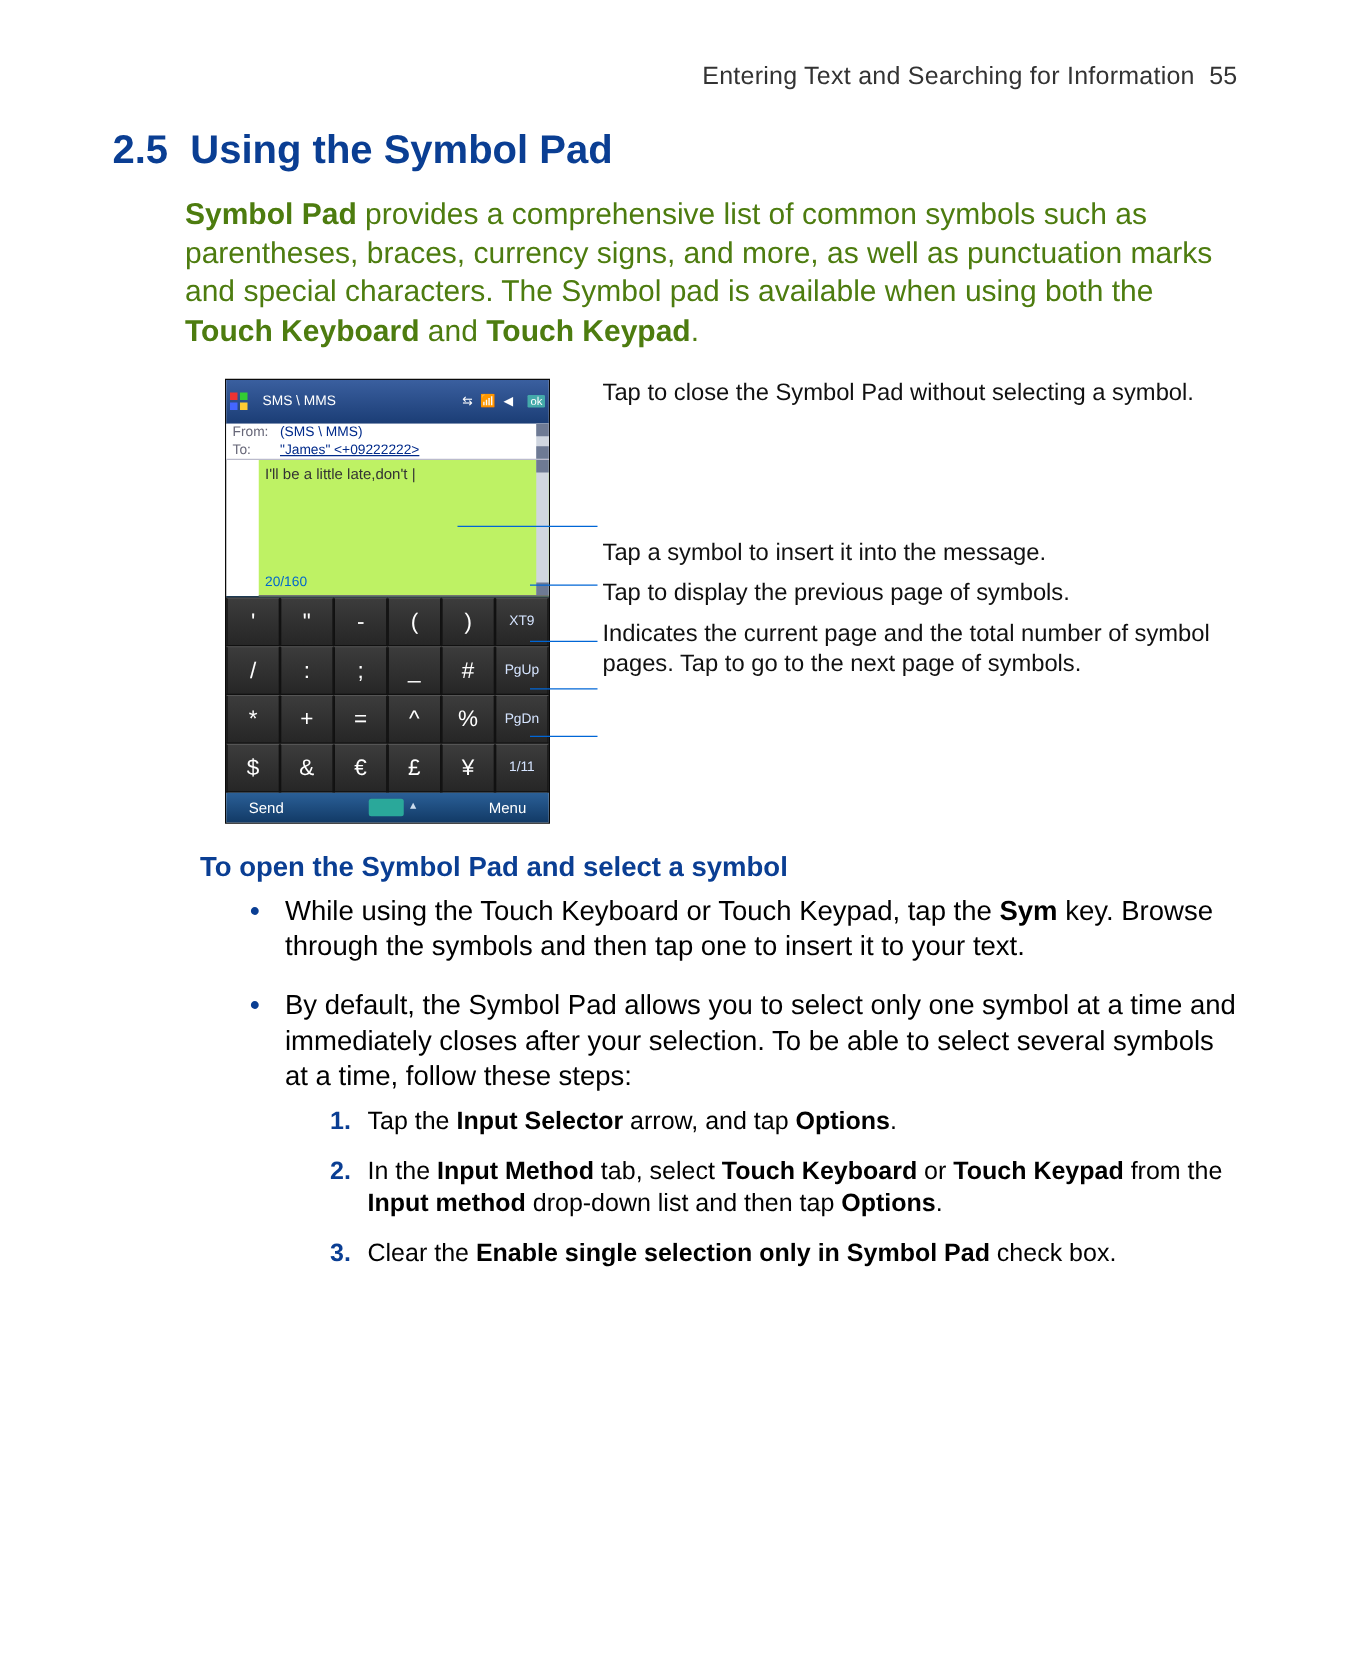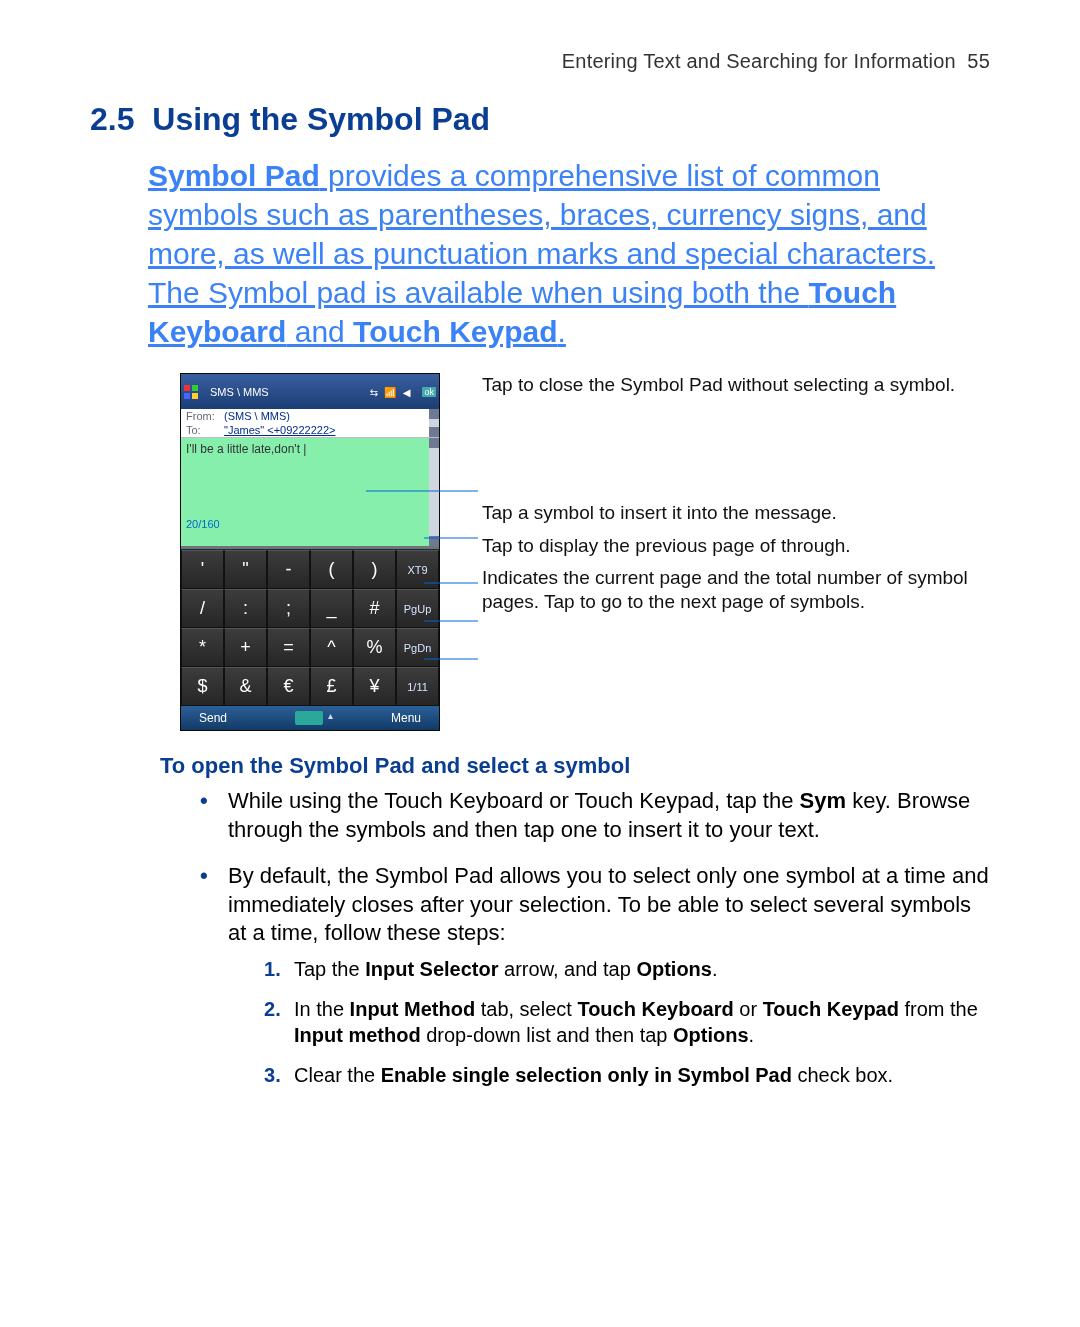--- a/index.html
+++ b/index.html
@@ -21,25 +21,24 @@
     margin-bottom: 28px;
     letter-spacing: 0.2px;
   }
   h1.section-title {
     color: #0a3e93;
     font-size: 32px;
     font-weight: 700;
     margin: 0 0 18px 0;
   }
   .body-text {
-    font-size: 30px;
+    font-size: 24px;
     line-height: 1.3;
     margin: 0 0 22px 58px;
-    color: #3b82f6;
-    text-decoration: underline;
+    color: #4d7c0f;
   }
   .bold { font-weight: 700; }
   
   .figure-area {
     display: flex;
     align-items: flex-start;
     margin: 0 0 22px 90px;
     position: relative;
   }
   .phone {
@@ -89,30 +88,31 @@
     width: 10px; background: #d0d6e0;
   }
   .vscroll .arrow {
     position: absolute; left: 0; right: 0; height: 10px;
     background: #6e7a94;
   }
   .vscroll .arrow.up { top: 0; }
   .vscroll .arrow.down { bottom: 0; }
   .compose {
     position: relative;
-    background: #86efac;
+    background: #bef264;
     height: 108px;
-    border-bottom: 3px solid #737373;
+    border-bottom: 1px solid #737373;
+    margin-left: 26px;
   }
   .compose-text {
     font-size: 12px; color: #333;
     padding: 4px 14px 4px 5px;
   }
   .compose-count {
-    position: absolute; left: 5px; bottom: 16px;
+    position: absolute; left: 5px; bottom: 4px;
     font-size: 11px; color: #0066cc;
   }
   .compose .vscroll { top: 0; bottom: 0; }
   
   .symgrid {
     background: #222;
     border-top: 1px solid #0a3050;
   }
   .srow { display: flex; }
   .skey {
@@ -304,21 +304,21 @@
       <line x1="-72" y1="118" x2="40" y2="118" stroke="#0066d6" stroke-width="1"></line>
       <line x1="-14" y1="165" x2="40" y2="165" stroke="#0066d6" stroke-width="1"></line>
       <line x1="-14" y1="210" x2="40" y2="210" stroke="#0066d6" stroke-width="1"></line>
       <line x1="-14" y1="248" x2="40" y2="248" stroke="#0066d6" stroke-width="1"></line>
       <line x1="-14" y1="286" x2="40" y2="286" stroke="#0066d6" stroke-width="1"></line>
     </svg>
 
     <div class="callouts">
       <div class="c">Tap to close the Symbol Pad without selecting a symbol.</div>
       <div class="c" style="margin-top:104px">Tap a symbol to insert it into the message.</div>
-      <div class="c">Tap to display the previous page of through.</div>
+      <div class="c">Tap to display the previous page of symbols.</div>
       <div class="c">Indicates the current page and the total number of symbol pages. Tap to go to the next page of symbols.</div>
     </div>
   </div>
 
   <h2 class="sub-title">To open the Symbol Pad and select a symbol</h2>
 
   <ul class="bullets">
     <li>
       <span>While using the Touch Keyboard or Touch Keypad, tap the </span><span class="bold">Sym</span><span> key. Browse through the symbols and then tap one to insert it to your text.</span>
     </li>

